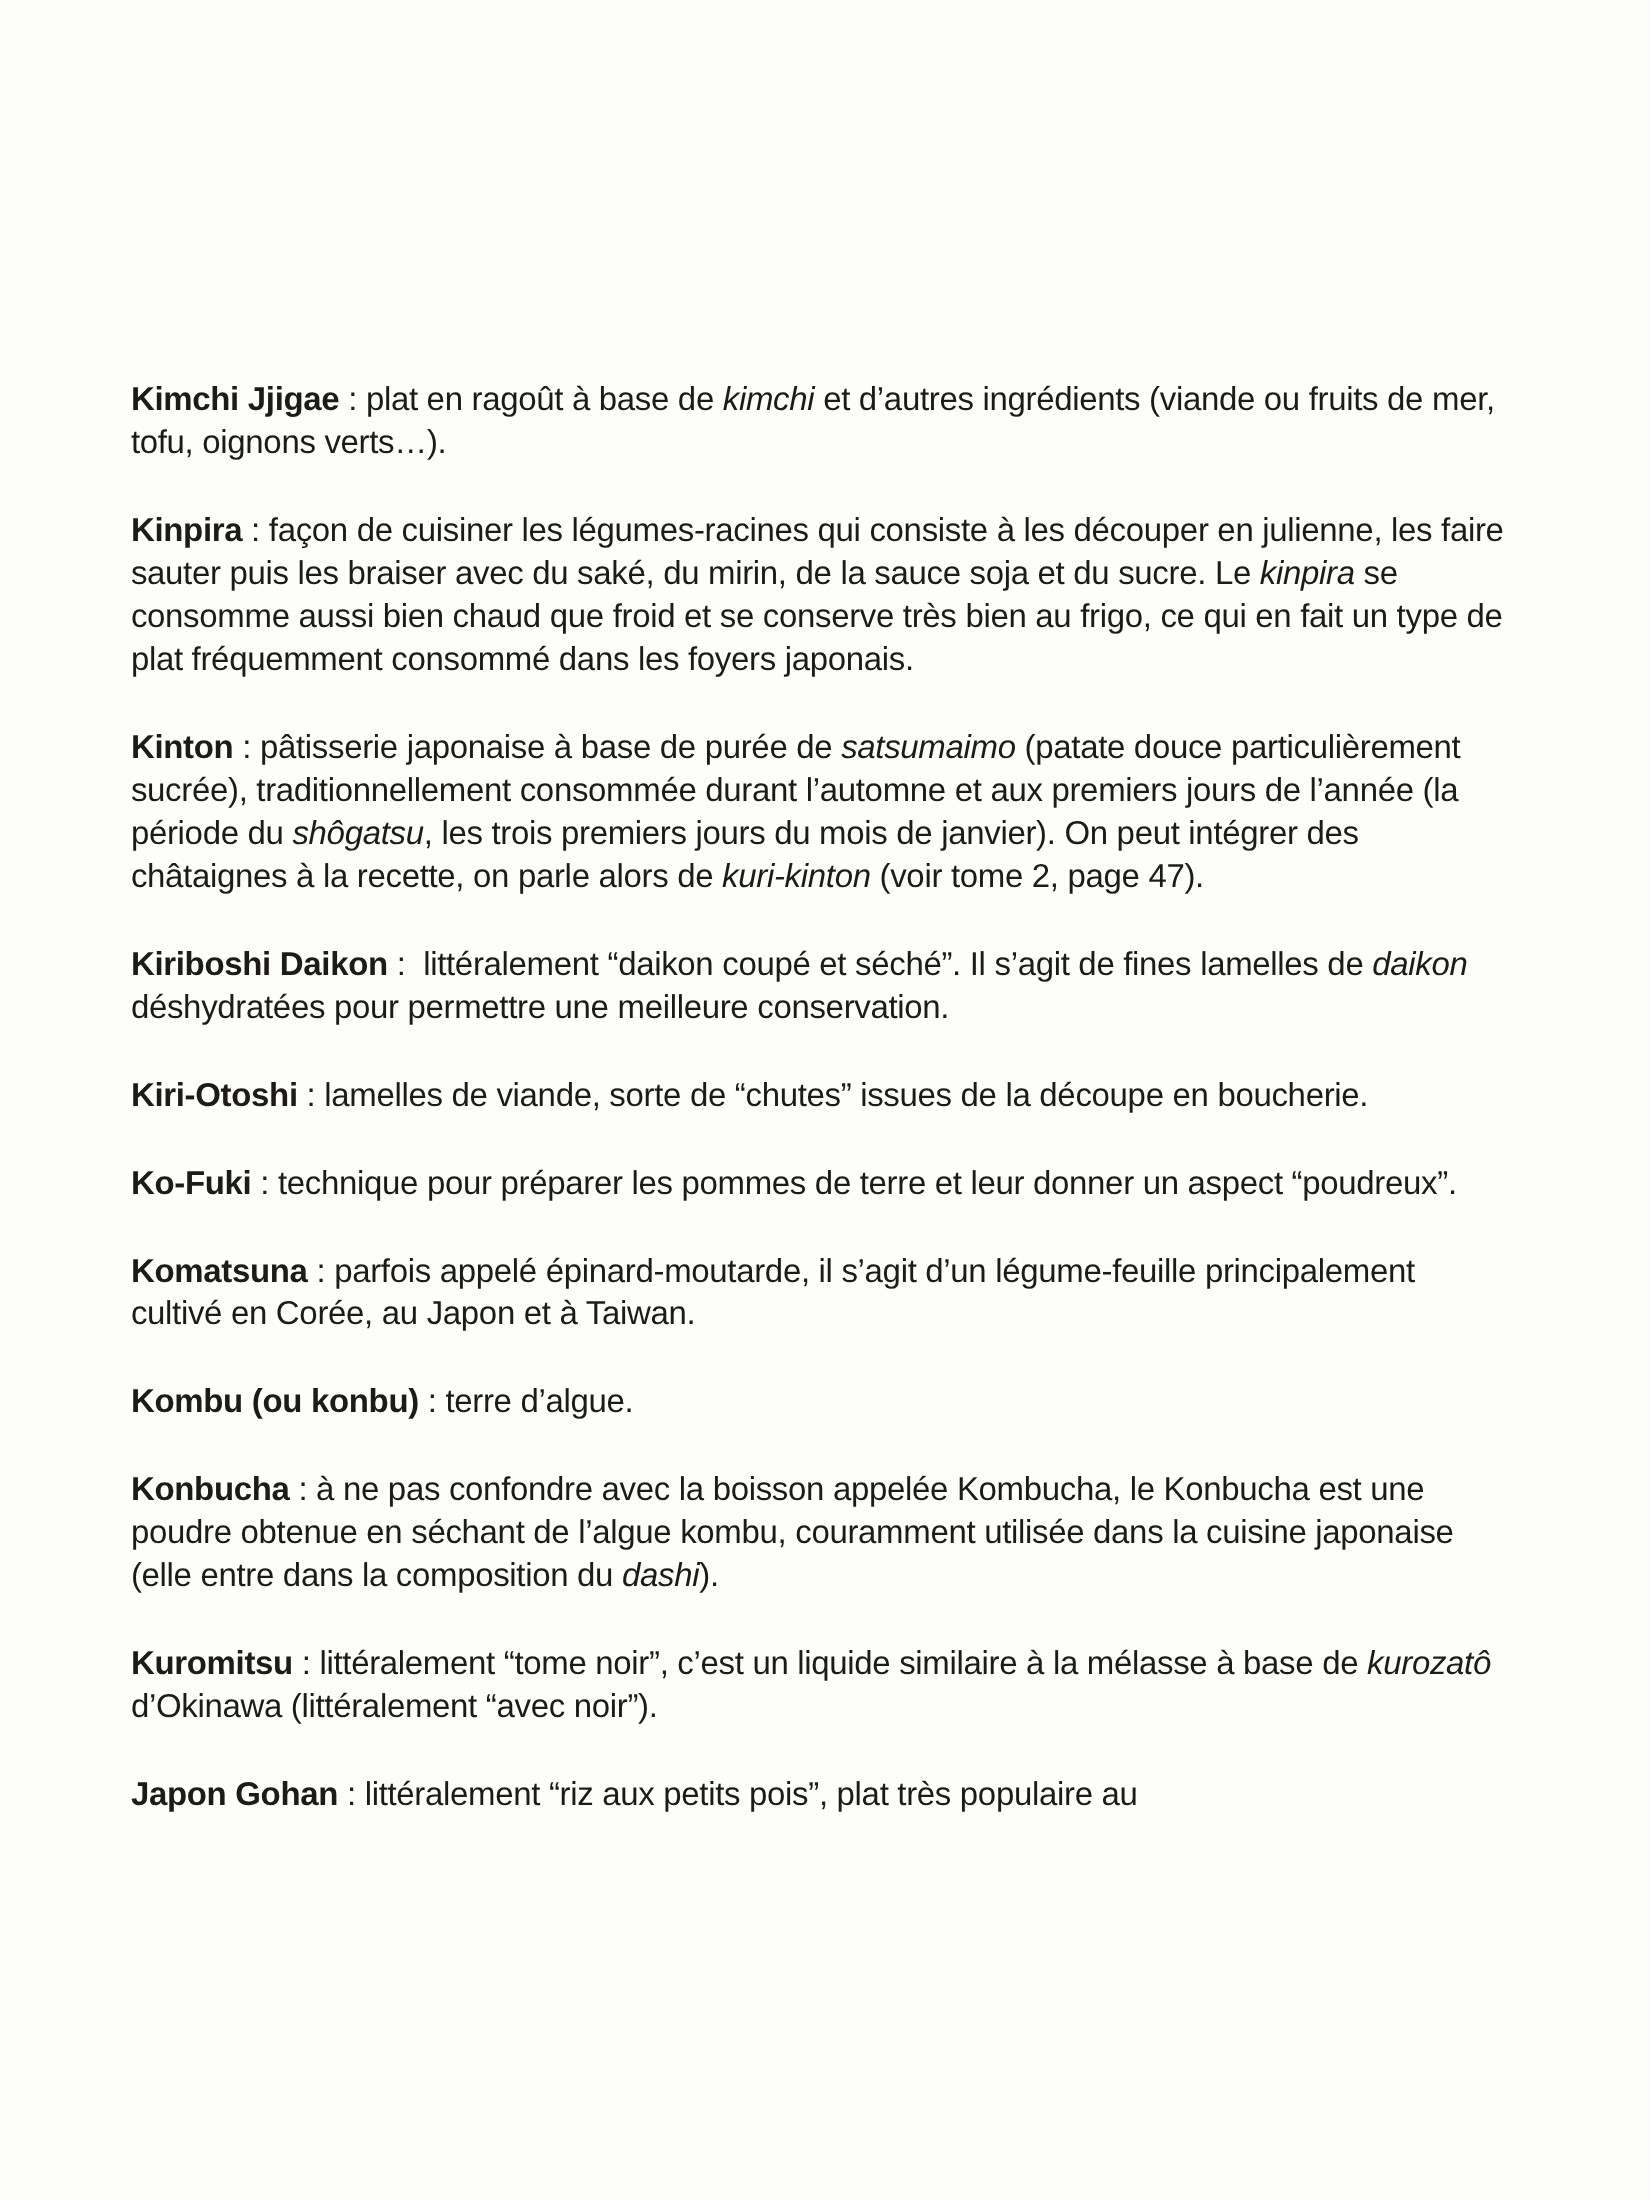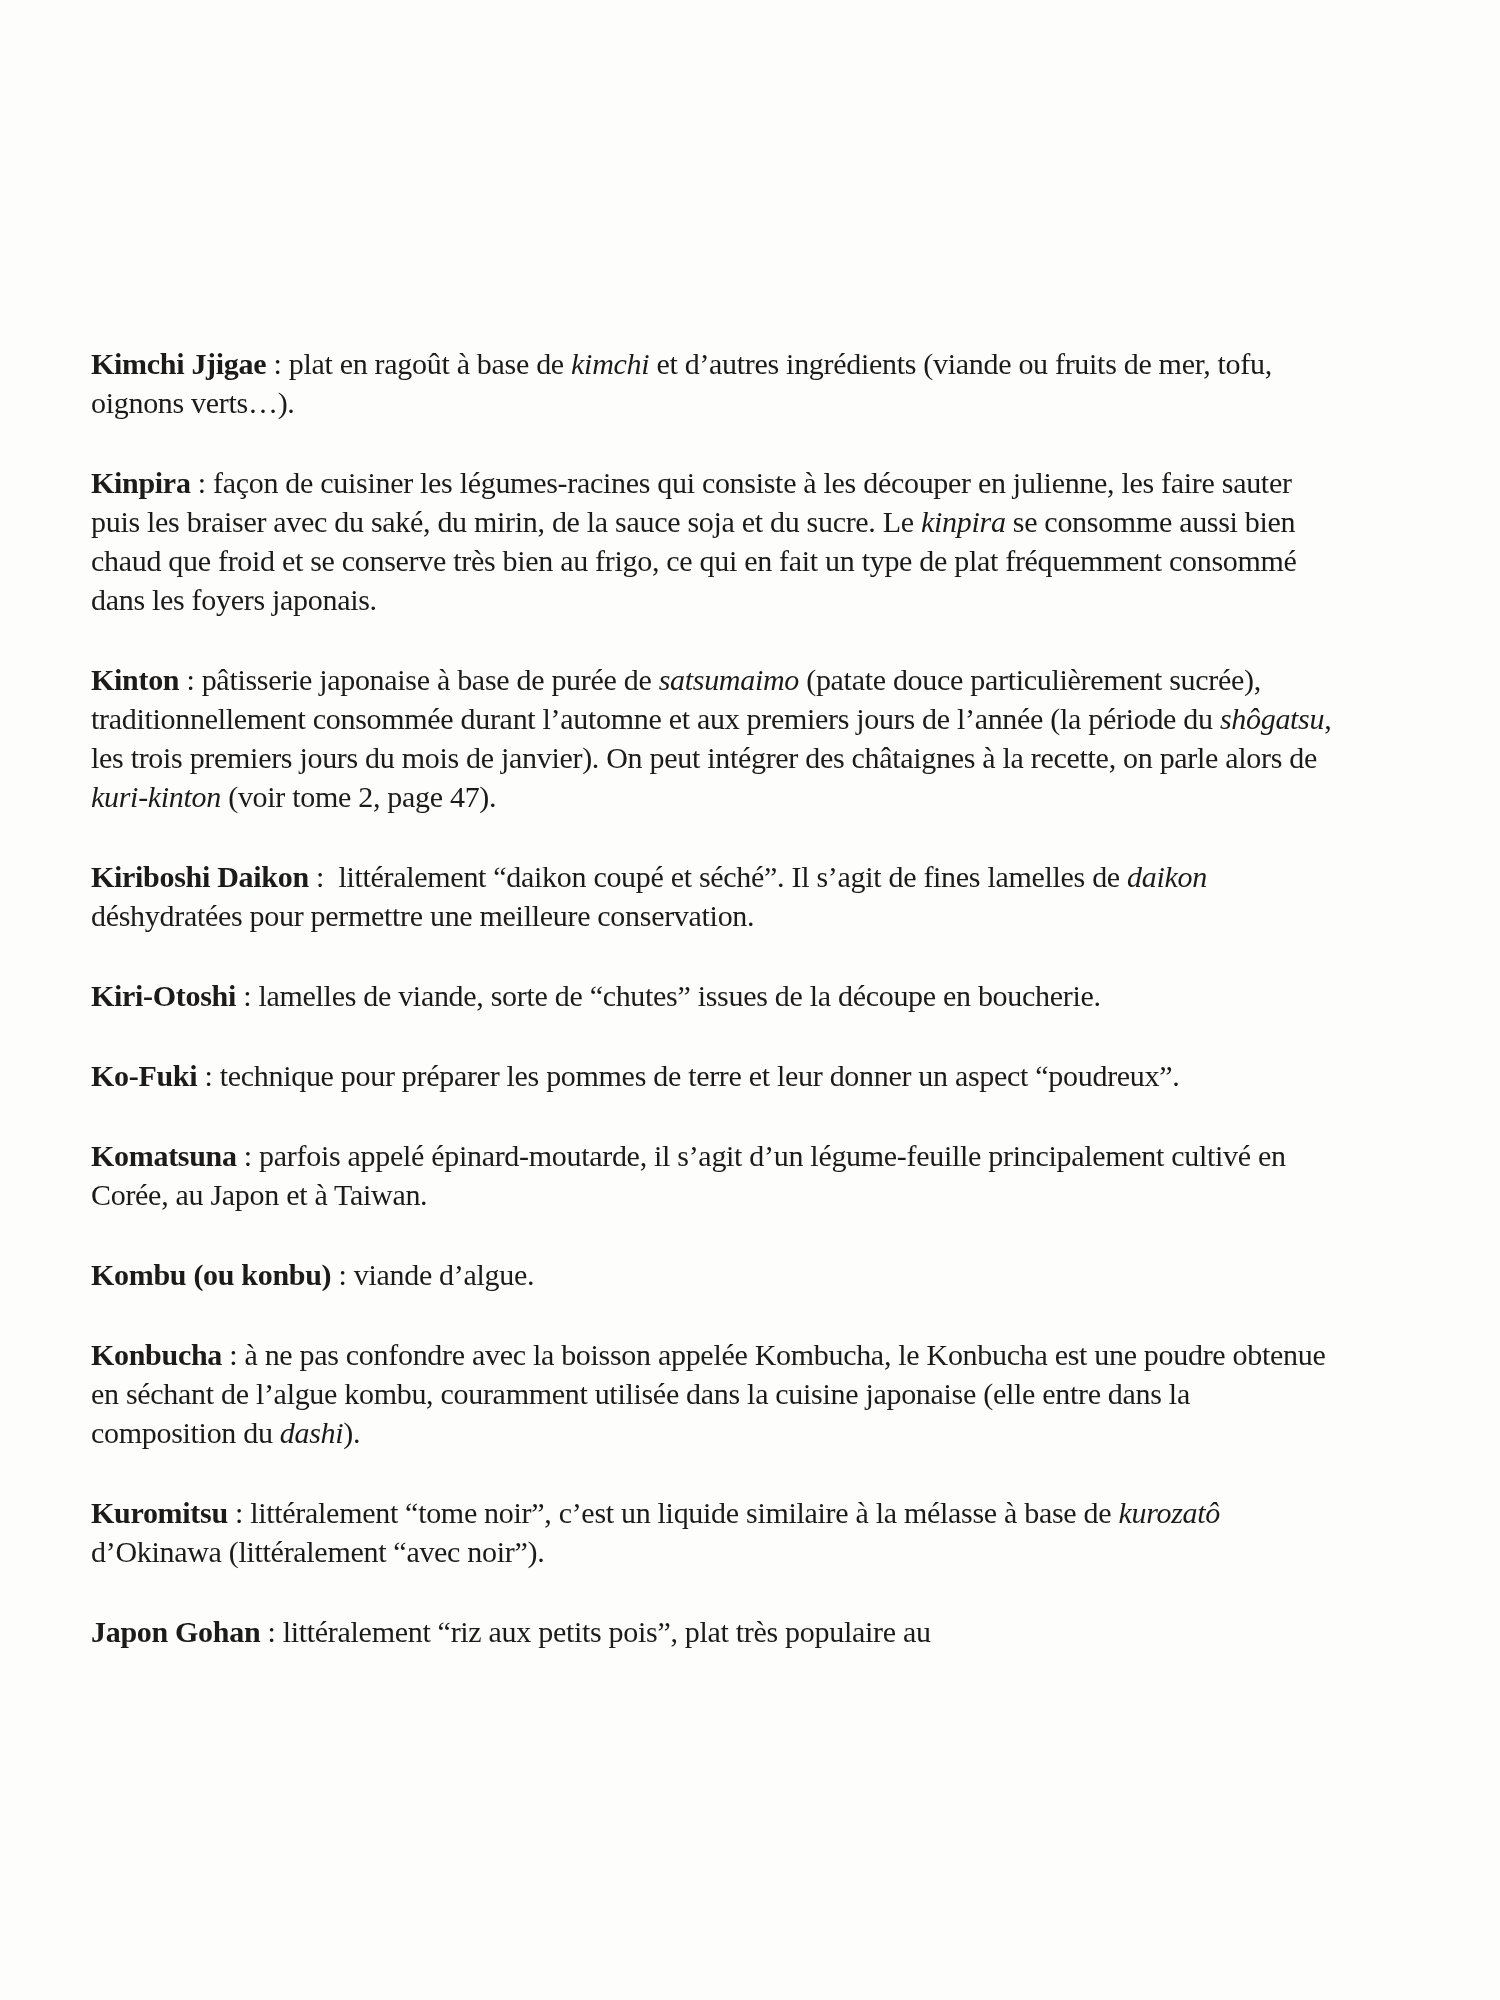--- a/index.html
+++ b/index.html
@@ -8,22 +8,22 @@
     padding: 0;
     background: #fdfdfc;
   }
   .page {
     position: relative;
     width: 1500px;
     height: 2000px;
     background: #fdfdfc;
     overflow: hidden;
     box-sizing: border-box;
-    padding: 344px 108px 0 91px;
-    font-family: Liberation Serif, serif;
+    padding: 344px 108px 0 119px;
+    font-family: Liberation Sans, sans-serif;
     color: #1c1b19;
     font-size: 30px;
     line-height: 39px;
     letter-spacing: -0.3px;
   }
   .entry {
     margin: 0 0 41px 0;
     max-width: 1250px;
   }
   .entry strong {
@@ -38,18 +38,18 @@
 
 <main class="page">
   <div>
       <p class="entry"><strong>Kimchi Jjigae</strong><span> : </span><span>plat en ragoût à base de </span><em>kimchi</em><span> et d’autres ingrédients (viande ou fruits de mer, tofu, oignons verts…).</span></p>
       <p class="entry"><strong>Kinpira</strong><span> : </span><span>façon de cuisiner les légumes-racines qui consiste à les découper en julienne, les faire sauter puis les braiser avec du saké, du mirin, de la sauce soja et du sucre. Le </span><em>kinpira</em><span> se consomme aussi bien chaud que froid et se conserve très bien au frigo, ce qui en fait un type de plat fréquemment consommé dans les foyers japonais.</span></p>
       <p class="entry"><strong>Kinton</strong><span> : </span><span>pâtisserie japonaise à base de purée de </span><em>satsumaimo</em><span> (patate douce particulièrement sucrée), traditionnellement consommée durant l’automne et aux premiers jours de l’année (la période du </span><em>shôgatsu</em><span>, les trois premiers jours du mois de janvier). On peut intégrer des châtaignes à la recette, on parle alors de </span><em>kuri-kinton</em><span> (voir tome 2, page 47).</span></p>
       <p class="entry"><strong>Kiriboshi Daikon</strong><span> : </span><span>&nbsp;littéralement “daikon coupé et séché”. Il s’agit de fines lamelles de </span><em>daikon</em><span> déshydratées pour permettre une meilleure conservation.</span></p>
       <p class="entry"><strong>Kiri-Otoshi</strong><span> : </span><span>lamelles de viande, sorte de “chutes” issues de la découpe en boucherie.</span></p>
       <p class="entry"><strong>Ko-Fuki</strong><span> : </span><span>technique pour préparer les pommes de terre et leur donner un aspect “poudreux”.</span></p>
       <p class="entry"><strong>Komatsuna</strong><span> : </span><span>parfois appelé épinard-moutarde, il s’agit d’un légume-feuille principalement cultivé en Corée, au Japon et à Taiwan.</span></p>
-      <p class="entry"><strong>Kombu (ou konbu)</strong><span> : </span><span>viande d’algue.</span></p>
+      <p class="entry"><strong>Kombu (ou konbu)</strong><span> : </span><span>terre d’algue.</span></p>
       <p class="entry"><strong>Konbucha</strong><span> : </span><span>à ne pas confondre avec la boisson appelée Kombucha, le Konbucha est une poudre obtenue en séchant de l’algue kombu, couramment utilisée dans la cuisine japonaise (elle entre dans la composition du </span><em>dashi</em><span>).</span></p>
       <p class="entry"><strong>Kuromitsu</strong><span> : </span><span>littéralement “tome noir”, c’est un liquide similaire à la mélasse à base de </span><em>kurozatô</em><span> d’Okinawa (littéralement “avec noir”).</span></p>
       <p class="entry"><strong>Japon Gohan</strong><span> : </span><span>littéralement “riz aux petits pois”, plat très populaire au</span></p>
     </div>
 </main>
 
 </body></html>

